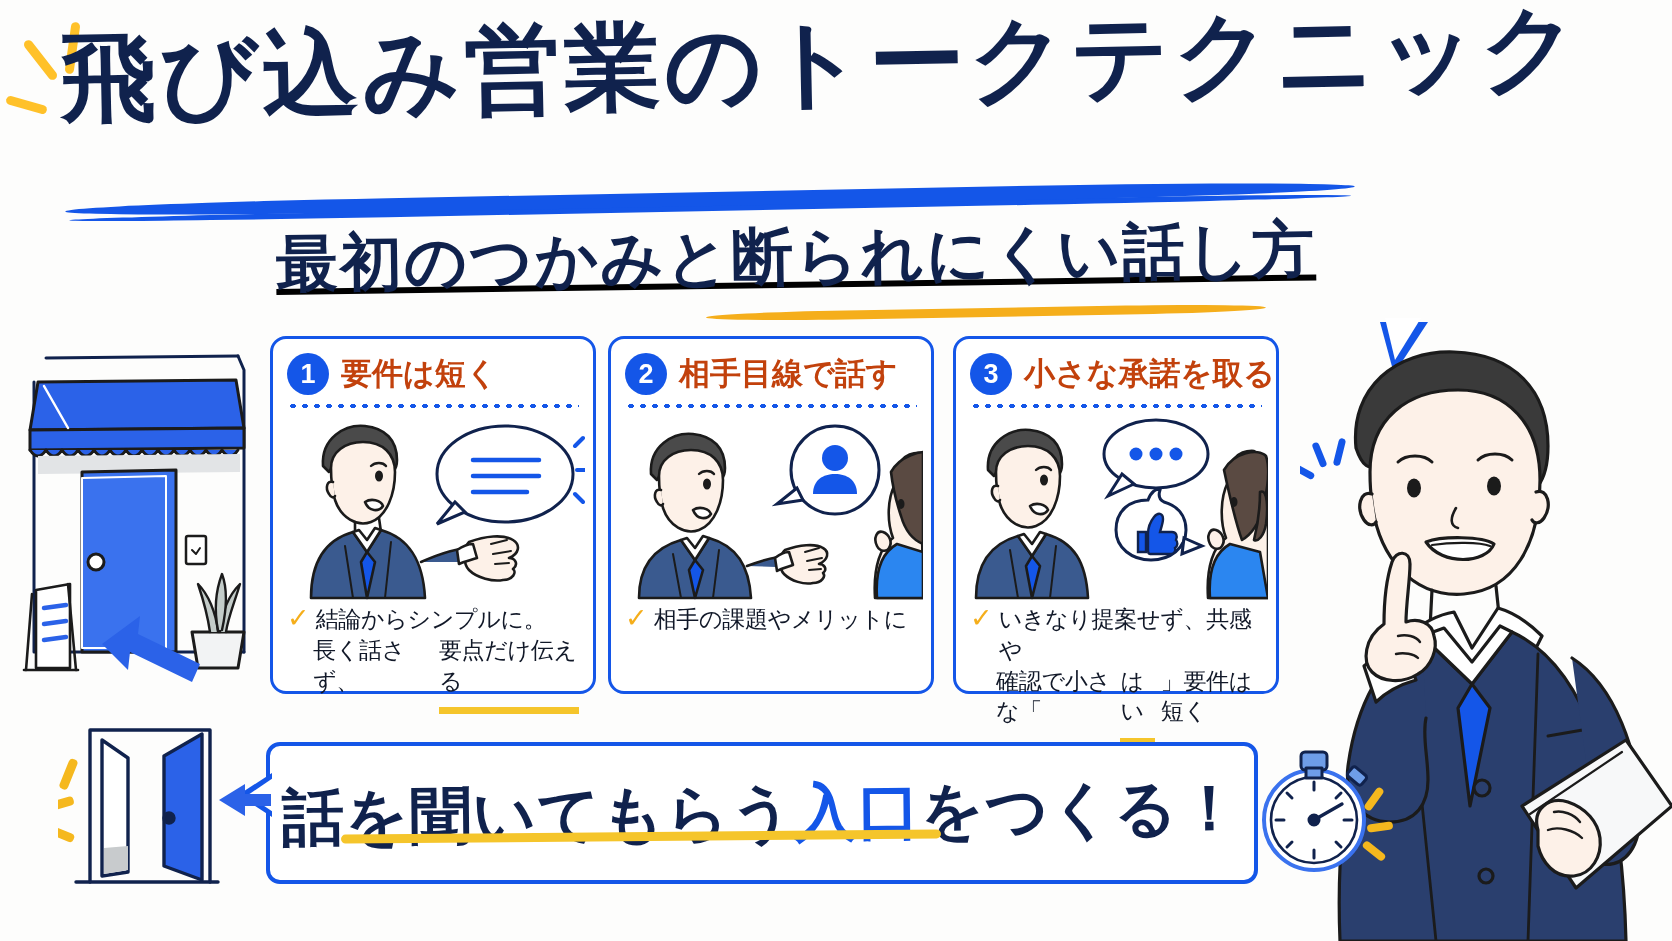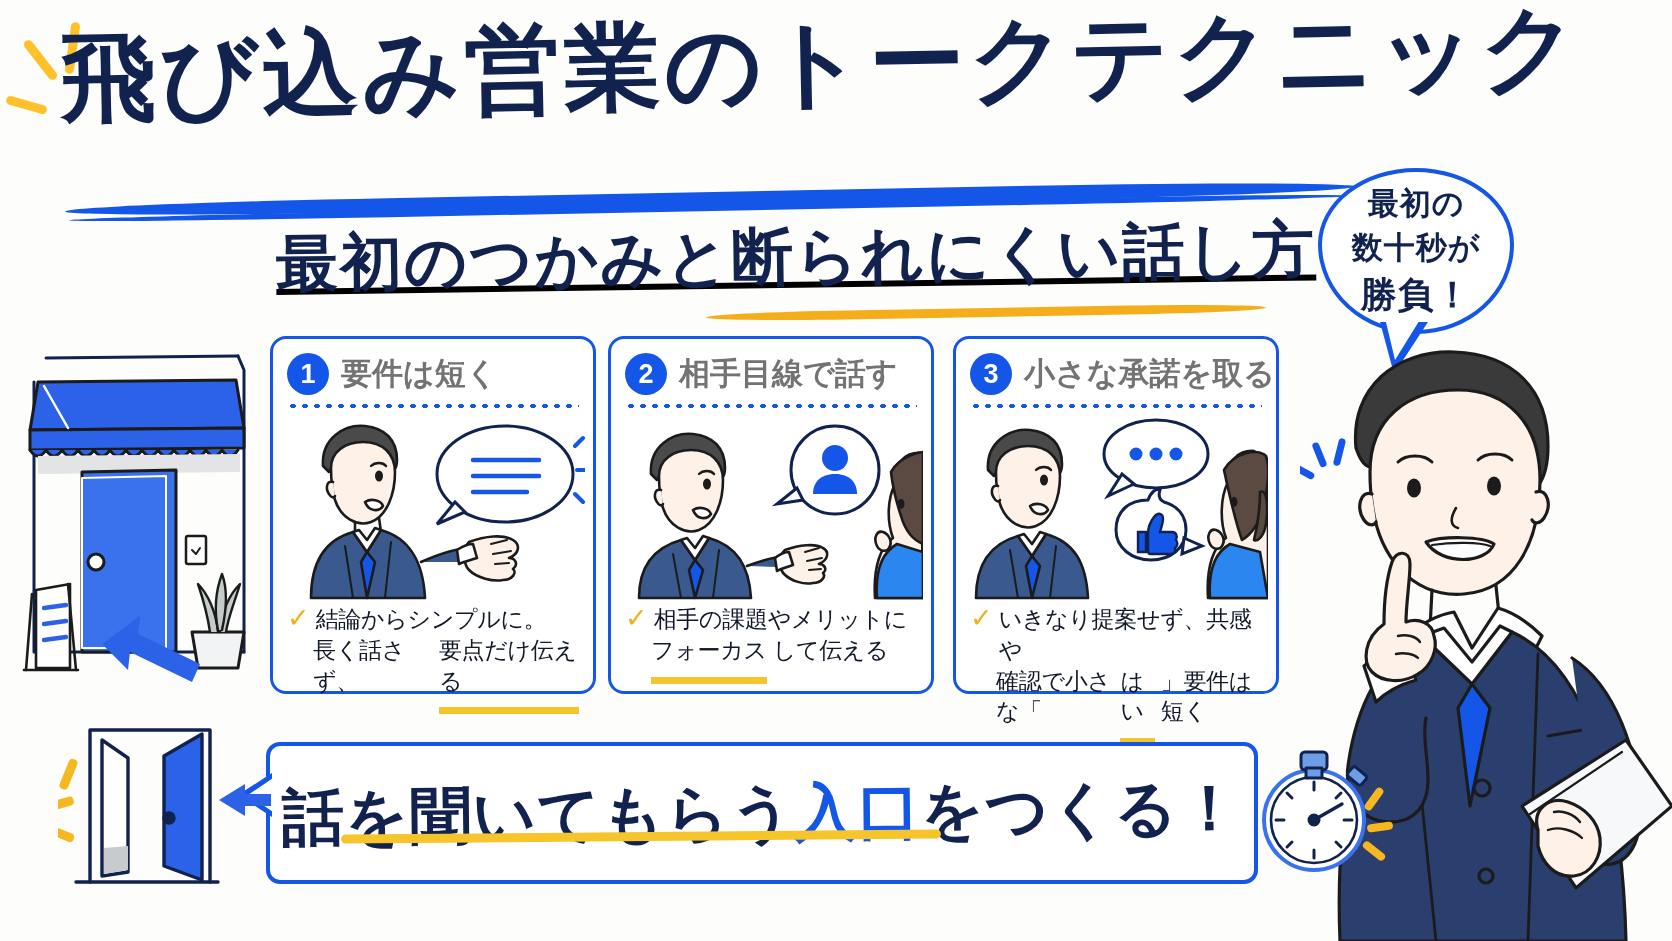--- a/index.html
+++ b/index.html
@@ -123,21 +123,21 @@
   .badge {
     width: 42px; height: 42px; flex: 0 0 42px;
     border-radius: 50%;
     background: #1456e8;
     color: #fff;
     font-size: 27px; font-weight: 700;
     display: flex; align-items: center; justify-content: center;
     line-height: 1;
   }
   .card-title {
-    font-size: 31px; font-weight: 700; color: #737373;
+    font-size: 31px; font-weight: 700; color: #c2410c;
     white-space: nowrap; letter-spacing: 0px;
   }
   .dotted {
     margin-top: 9px; height: 4px;
     background-image: radial-gradient(circle, #1456e8 42%, rgba(0,0,0,0) 44%);
     background-size: 12px 4px;
     background-repeat: repeat-x;
   }
 
   .card-art { position: relative; height: 188px; margin-top: 4px; }
@@ -215,25 +215,20 @@
   <div id="title-block" class="abs">
     <div id="main-title" class="jp">飛び込み営業のトークテクニック</div>
     <div id="title-underline"></div>
   </div>
 
   <div id="subtitle-block" class="abs">
     <div id="subtitle" class="jp">最初のつかみと断られにくい話し方</div>
     <div id="subtitle-underline"></div>
   </div>
 
-  <div id="hint-bubble" class="abs">
-    <div class="line jp">最初の</div>
-    <div class="line jp">数十秒が</div>
-    <div class="line hl jp">勝負！</div>
-  </div>
   <div id="hint-bubble-tail" class="abs"></div>
   <div id="hint-bubble-tail-i" class="abs"></div>
 
   <div class="card" id="card-1">
     <div class="card-head">
       <div class="badge">1</div>
       <div class="card-title jp">要件は短く</div>
     </div>
     <div class="dotted"></div>
     <div class="card-art">
@@ -335,24 +330,20 @@
           <ellipse cx="276" cy="92" rx="3.5" ry="5" fill="#1b1b1b" stroke="none"></ellipse>
           <path d="M258 120 C252 118 248 126 252 134 C255 140 262 140 264 136 C268 130 264 122 258 120 Z" fill="#fdf1e8"></path>
         </g>
       </svg>
     </div>
     <div class="card-foot">
       <div class="foot-row">
         <span class="check">✓</span>
         <span class="foot-text jp">相手の課題やメリットに</span>
       </div>
-      <div class="foot-row foot-line2">
-        <span class="foot-text jp u-yellow">フォーカス</span>
-          <span class="foot-text jp">して伝える</span>
-      </div>
     </div>
   </div>
 
   <div class="card" id="card-3">
     <div class="card-head">
       <div class="badge">3</div>
       <div class="card-title jp">小さな承諾を取る</div>
     </div>
     <div class="dotted"></div>
     <div class="card-art">

